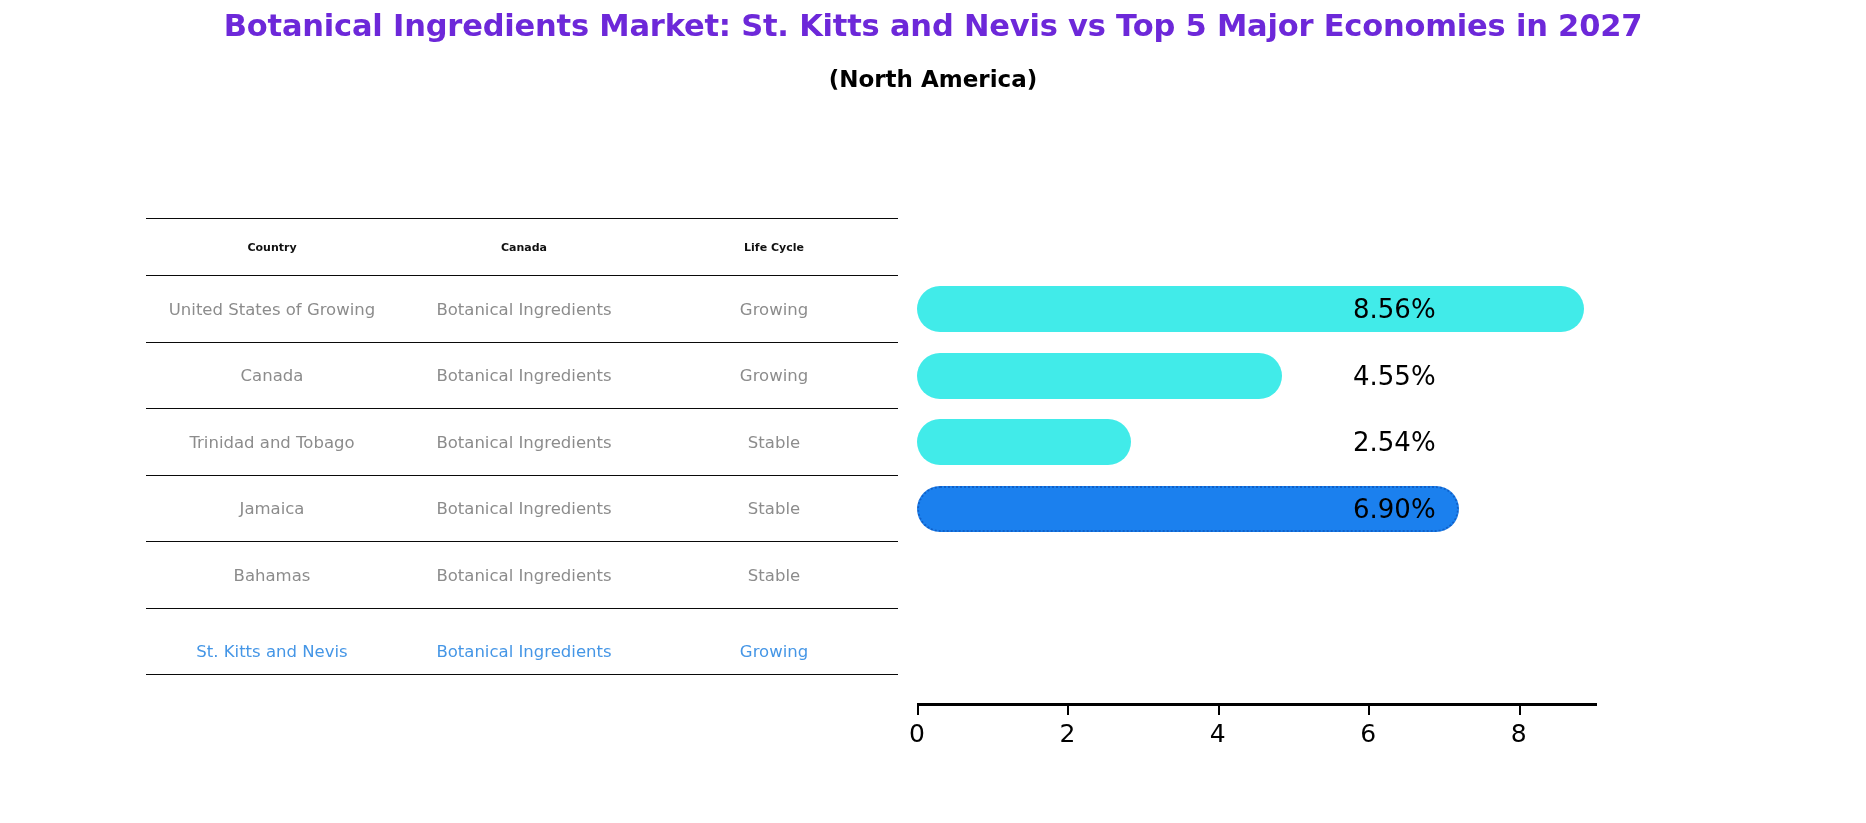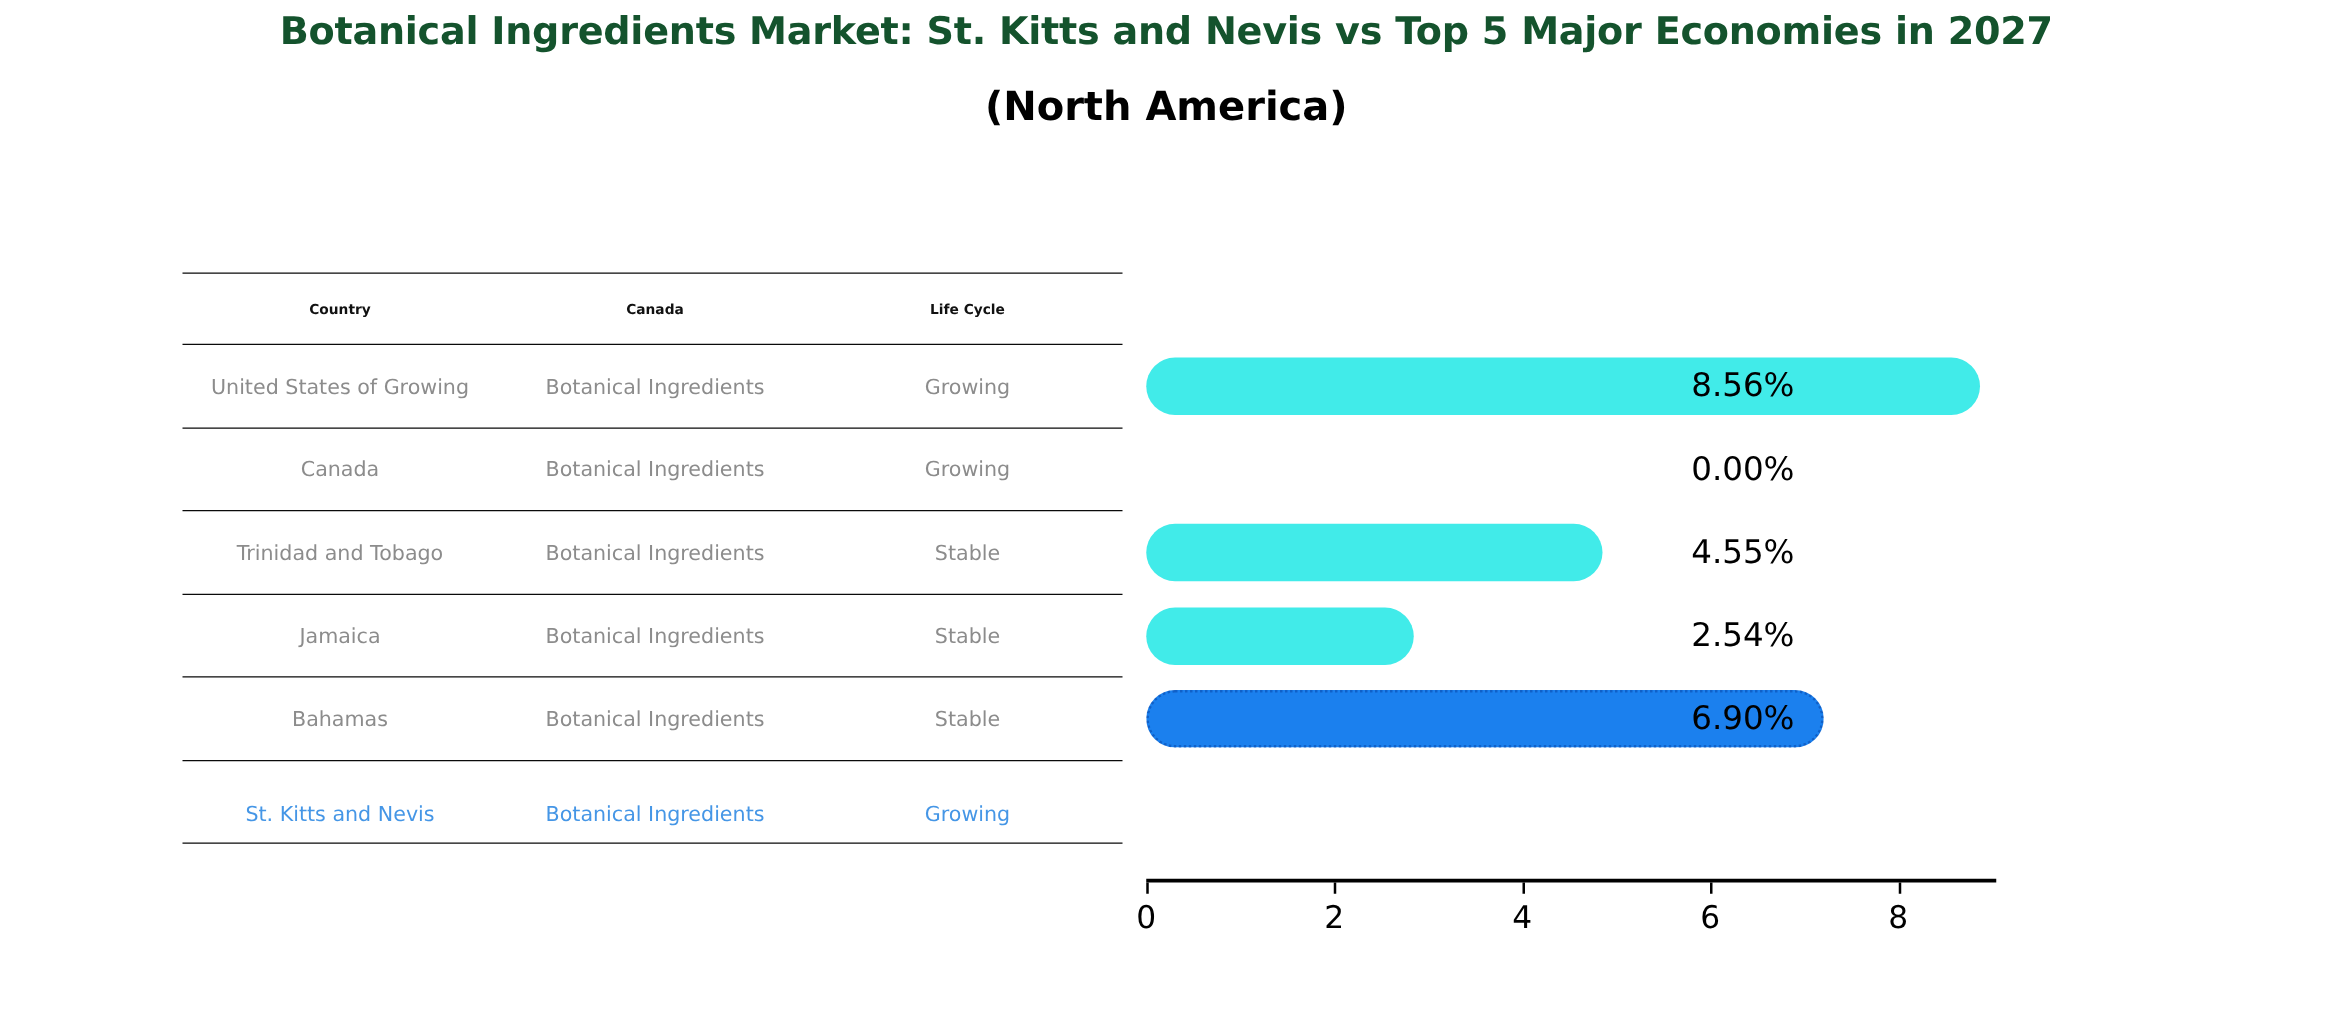--- a/index.html
+++ b/index.html
@@ -20,27 +20,27 @@
   .title-block {
     position: absolute;
     left: 0;
     top: 6px;
     width: 1866px;
     text-align: center;
   }
   .title-line1 {
     font-size: 30.5px;
     font-weight: bold;
-    color: #14532d;
+    color: #6d28d9;
     letter-spacing: -0.2px;
     line-height: 1.28;
     white-space: nowrap;
   }
   .title-line2 {
-    font-size: 32px;
+    font-size: 23px;
     font-weight: bold;
     color: #000000;
     line-height: 1.3;
     margin-top: 20px;
   }
 
   
   .figure {
     position: absolute;
     left: 0;
@@ -235,23 +235,20 @@
           <div class="cell c-lifecycle">Growing</div>
         </div>
       </div>
     </div>
 
   <div class="chart-panel" id="chart-panel">
       <div class="bar-row header-spacer"></div>
       <div class="bar-row">
         <div class="bar" style="width: 666.712px;"></div>
         <div class="bar-value">8.56%</div>
-      </div>
-      <div class="bar-row">
-        <div class="bar-value">0.00%</div>
       </div>
       <div class="bar-row">
         <div class="bar" style="width: 365.16px;"></div>
         <div class="bar-value">4.55%</div>
       </div>
       <div class="bar-row">
         <div class="bar" style="width: 214.008px;"></div>
         <div class="bar-value">2.54%</div>
       </div>
       <div class="bar-row">

